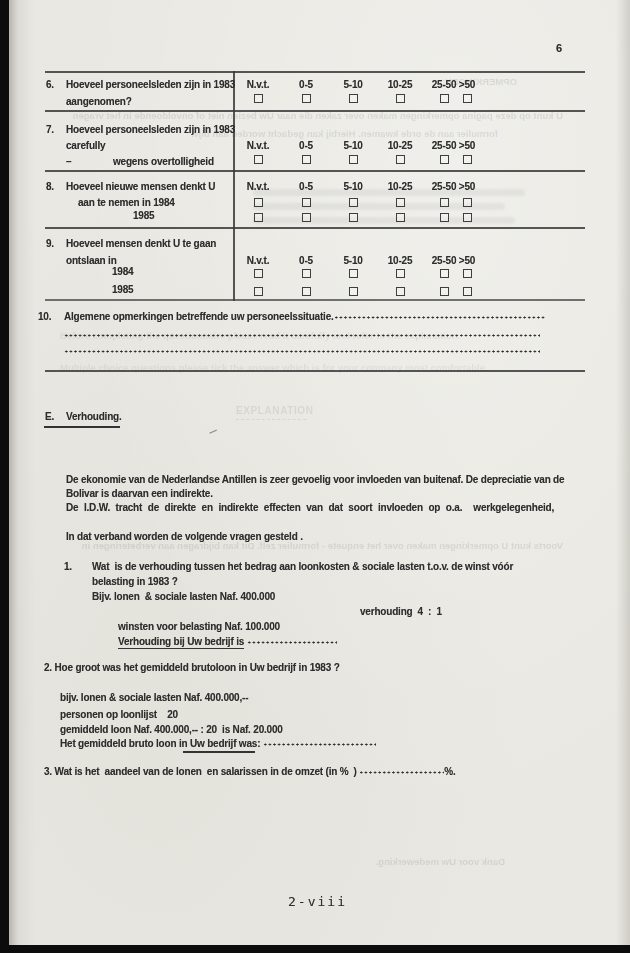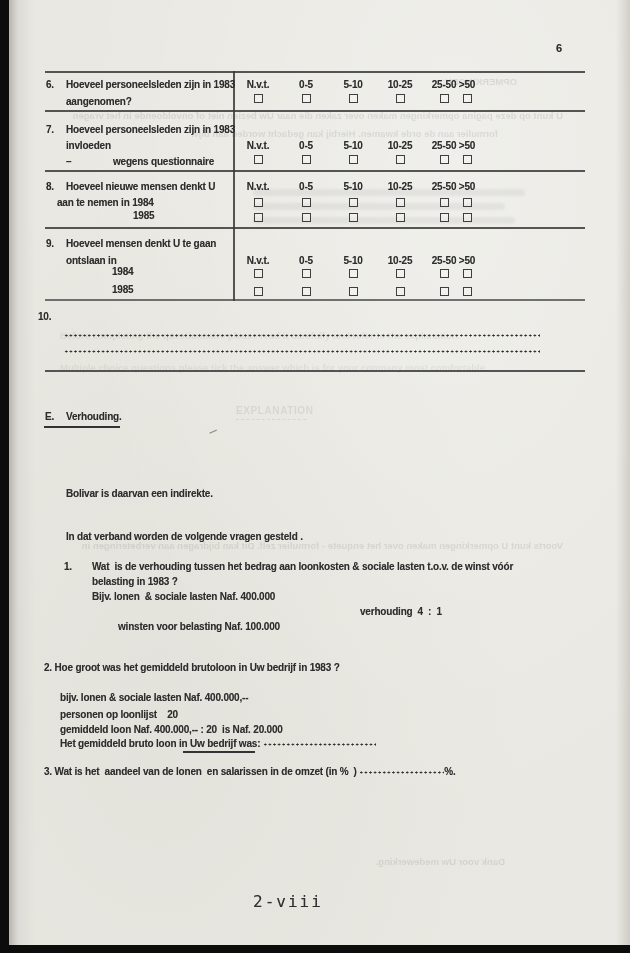--- a/index.html
+++ b/index.html
@@ -26,22 +26,22 @@
   .hdr{position:absolute;transform:translateX(-50%);white-space:pre;font-weight:700;
        font-size:10px;color:#2d2d2d;letter-spacing:-0.2px;text-shadow:0 0 .5px rgba(45,45,45,.35);}
   .cb{position:absolute;width:7px;height:7px;border:1.4px solid #3e3e3e;background:rgba(255,255,255,.25);}
   .dots{display:inline-block;height:3px;vertical-align:1px;
         background-image:radial-gradient(circle,#2e2e2e 0.9px,rgba(0,0,0,0) 1.15px);
         background-size:4.6px 3px;background-repeat:repeat-x;background-position:0 50%;}
   .dotline{position:absolute;height:3px;
         background-image:radial-gradient(circle,#2e2e2e 0.9px,rgba(0,0,0,0) 1.15px);
         background-size:4.6px 3px;background-repeat:repeat-x;background-position:0 50%;}
   .u{border-bottom:1.6px solid #333;padding-bottom:1px;}
-  .footer{font-family:"DejaVu Sans Mono","Liberation Mono",monospace;font-size:16px;
-          font-weight:400;letter-spacing:2px;color:#2f2f2f;}
+  .footer{font-family:"DejaVu Sans Mono","Liberation Mono",monospace;font-size:13px;
+          font-weight:400;letter-spacing:2px;color:#2f2f2f;margin-left:35px;}
   .gh{position:absolute;white-space:pre;font-weight:700;font-size:9.5px;color:#5f646c;
       opacity:.15;filter:blur(.4px);}
   .mir{transform:scaleX(-1);}
   .gh-en{opacity:.10;}
   .gh-ex{font-size:10px;letter-spacing:.6px;color:#767b83;opacity:.16;}
   .gh-ul{position:absolute;width:70px;border-top:1.4px dashed #767b83;opacity:.16;}
   .smudge{position:absolute;height:7px;background:#4a4f55;opacity:.07;filter:blur(1.2px);border-radius:3px;}
   .pen{position:absolute;width:8px;height:4px;border-top:1.6px solid #555;
        transform:rotate(-24deg);opacity:.65;}
 </style>
@@ -73,27 +73,27 @@
   <div class="hline" style="left:45px;top:227px;width:540px"></div>
   <div class="hline" style="left:45px;top:299px;width:540px;opacity:.7"></div>
   <div class="vline" style="left:233px;top:71px;height:230px"></div>
 
   <div class="t" style="left:46px;top:79px">6.</div>
   <div class="t" style="left:66px;top:79px">Hoeveel personeelsleden zijn in 1983</div>
   <div class="t" style="left:66px;top:96px">aangenomen?</div>
 
   <div class="t" style="left:46px;top:124px">7.</div>
   <div class="t" style="left:66px;top:124px">Hoeveel personeelsleden zijn in 1983</div>
-  <div class="t" style="left:66px;top:140px">invloeden</div>
+  <div class="t" style="left:66px;top:140px">carefully</div>
   <div class="t" style="left:66px;top:156px">–</div>
-  <div class="t" style="left:113px;top:156px">wegens questionnaire</div>
+  <div class="t" style="left:113px;top:156px">wegens overtolligheid</div>
 
   <div class="t" style="left:46px;top:181px">8.</div>
   <div class="t" style="left:66px;top:181px">Hoeveel nieuwe mensen denkt U</div>
-  <div class="t" style="left:57px;top:197px">aan te nemen in 1984</div>
+  <div class="t" style="left:78px;top:197px">aan te nemen in 1984</div>
   <div class="t" style="left:133px;top:210px">1985</div>
 
   <div class="t" style="left:46px;top:238px">9.</div>
   <div class="t" style="left:66px;top:238px">Hoeveel mensen denkt U te gaan</div>
   <div class="t" style="left:66px;top:255px">ontslaan in</div>
   <div class="t" style="left:112px;top:266px">1984</div>
   <div class="t" style="left:112px;top:284px">1985</div>
 
   <div class="row hdr-row" style="top:79px">
       <span class="hdr" style="left: 258px;">N.v.t.</span>
@@ -170,38 +170,42 @@
   <div class="row cb-row" style="top:287px">
       <span class="cb" style="left: 254px;"></span>
       <span class="cb" style="left: 302px;"></span>
       <span class="cb" style="left: 349px;"></span>
       <span class="cb" style="left: 396px;"></span>
       <span class="cb" style="left: 440px;"></span>
       <span class="cb" style="left: 463px;"></span>
     </div>
 
   <div class="t" style="left:38px;top:311px">10.</div>
+  <div class="t" style="left:64px;top:311px"><span>Algemene opmerkingen betreffende uw personeelssituatie.</span><span class="dots" style="width:212px"></span></div>
   <div class="dotline" style="left:64px;top:334px;width:476px"></div>
   <div class="dotline" style="left:64px;top:350px;width:476px"></div>
 
   <div class="hline" style="left:45px;top:370px;width:540px"></div>
 
   <div class="t" style="left:45px;top:411px">E.</div>
   <div class="t" style="left:66px;top:411px">Verhouding.</div>
   <div class="uline" style="left:44px;top:426px;width:76px"></div>
 
+  <div class="t" style="left:66px;top:474px">De ekonomie van de Nederlandse Antillen is zeer gevoelig voor invloeden van buitenaf. De depreciatie van de</div>
   <div class="t" style="left:66px;top:488px">Bolivar is daarvan een indirekte.</div>
+  <div class="t" style="left:66px;top:502px;word-spacing:3px">De I.D.W. tracht de direkte en indirekte effecten van dat soort invloeden op o.a.  werkgelegenheid,</div>
   <div class="t" style="left:66px;top:531px">In dat verband worden de volgende vragen gesteld .</div>
 
   <div class="t" style="left:64px;top:561px">1.</div>
   <div class="t" style="left:92px;top:561px">Wat  is de verhouding tussen het bedrag aan loonkosten &amp; sociale lasten t.o.v. de winst vóór</div>
   <div class="t" style="left:92px;top:576px">belasting in 1983 ?</div>
   <div class="t" style="left:92px;top:591px">Bijv. lonen  &amp; sociale lasten Naf. 400.000</div>
   <div class="t" style="left:360px;top:606px">verhouding  4  :  1</div>
   <div class="t" style="left:118px;top:621px">winsten voor belasting Naf. 100.000</div>
+  <div class="t" style="left:118px;top:636px"><span class="u">Verhouding bij Uw bedrijf is</span><span> </span><span class="dots" style="width:90px"></span></div>
 
   <div class="t" style="left:44px;top:662px">2. Hoe groot was het gemiddeld brutoloon in Uw bedrijf in 1983 ?</div>
   <div class="t" style="left:60px;top:692px">bijv. lonen &amp; sociale lasten Naf. 400.000,--</div>
   <div class="t" style="left:60px;top:709px">personen op loonlijst    20</div>
   <div class="t" style="left:60px;top:724px">gemiddeld loon Naf. 400.000,-- : 20  is Naf. 20.000</div>
   <div class="t" style="left:60px;top:738px"><span>Het gemiddeld bruto loon in Uw bedrijf was:</span><span> </span><span class="dots" style="width:113px"></span></div>
   <div class="uline" style="left:183px;top:751px;width:72px"></div>
 
   <div class="t" style="left:44px;top:766px"><span>3. Wat is het  aandeel van de lonen  en salarissen in de omzet (in %  ) </span><span class="dots" style="width:85px"></span><span>%.</span></div>
 

